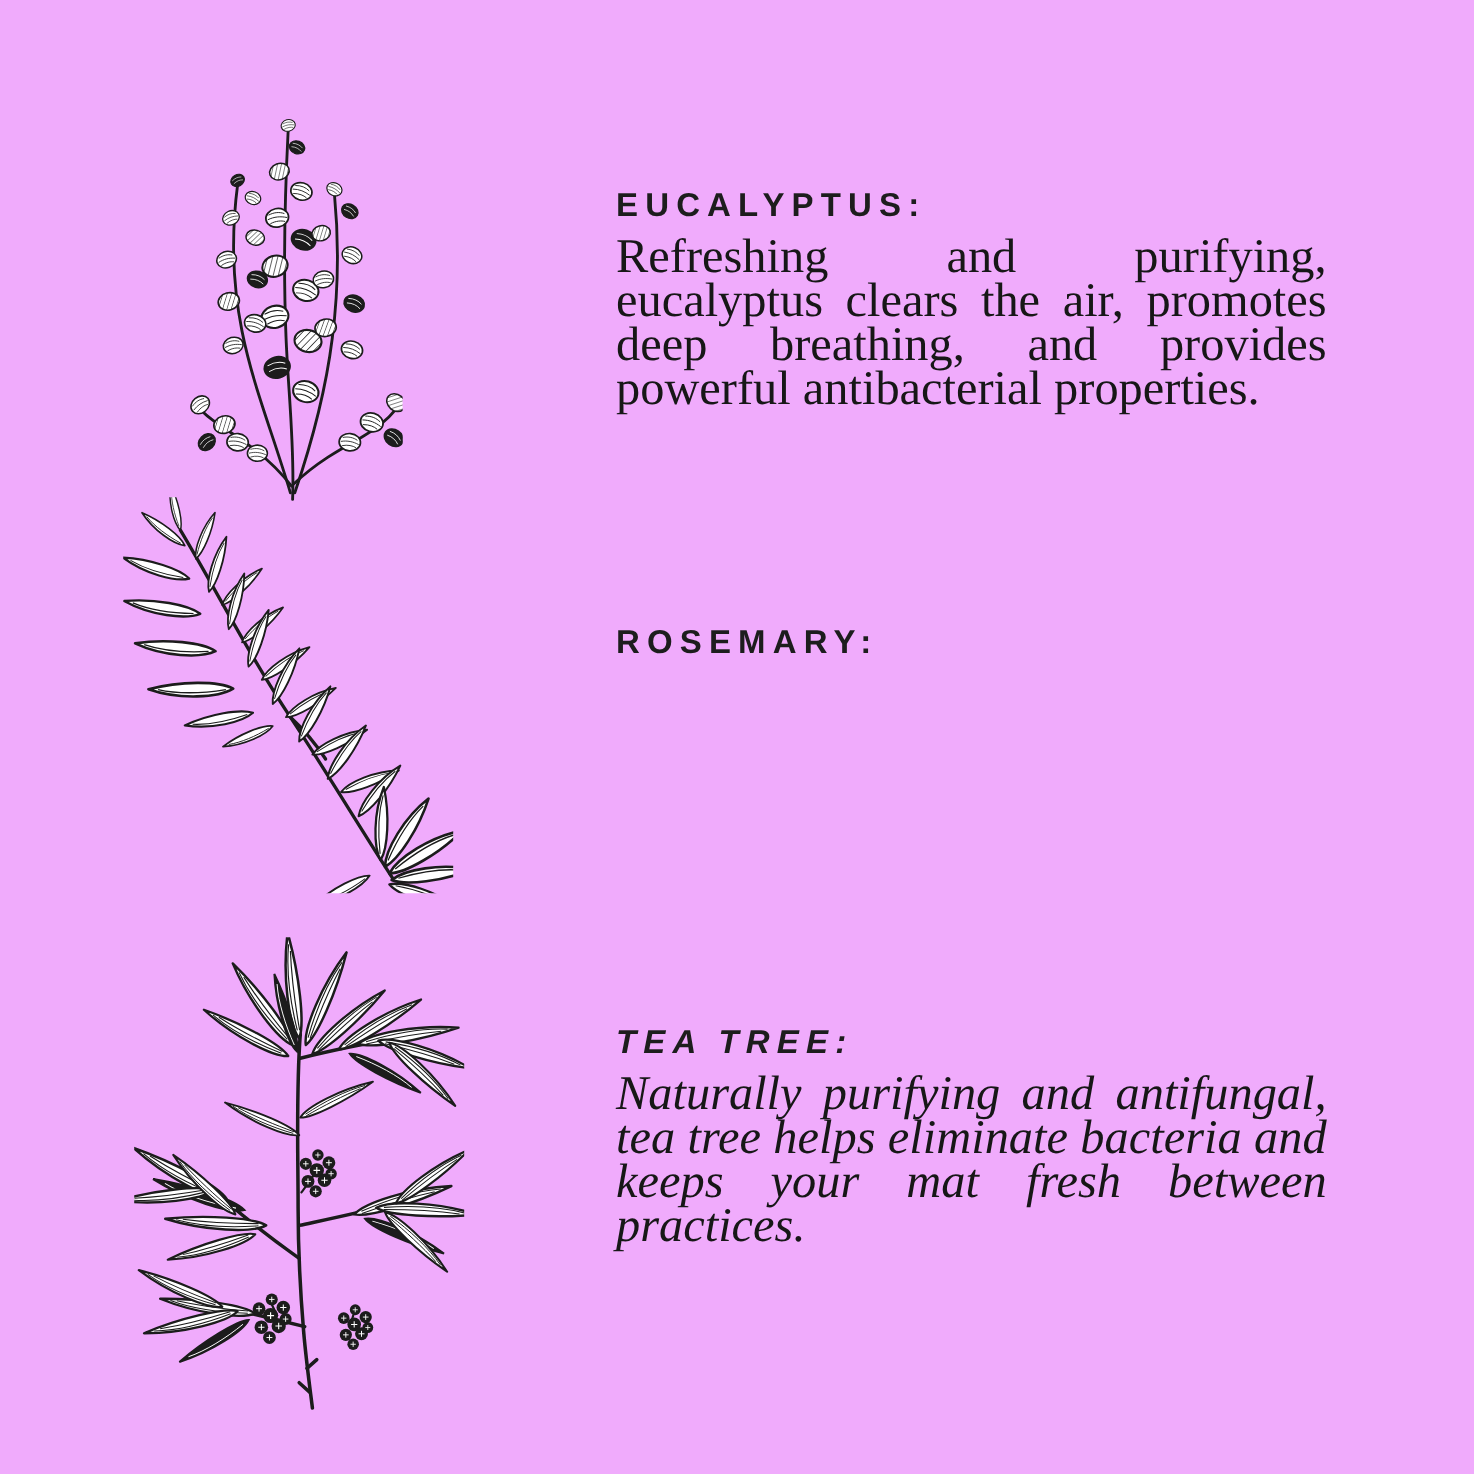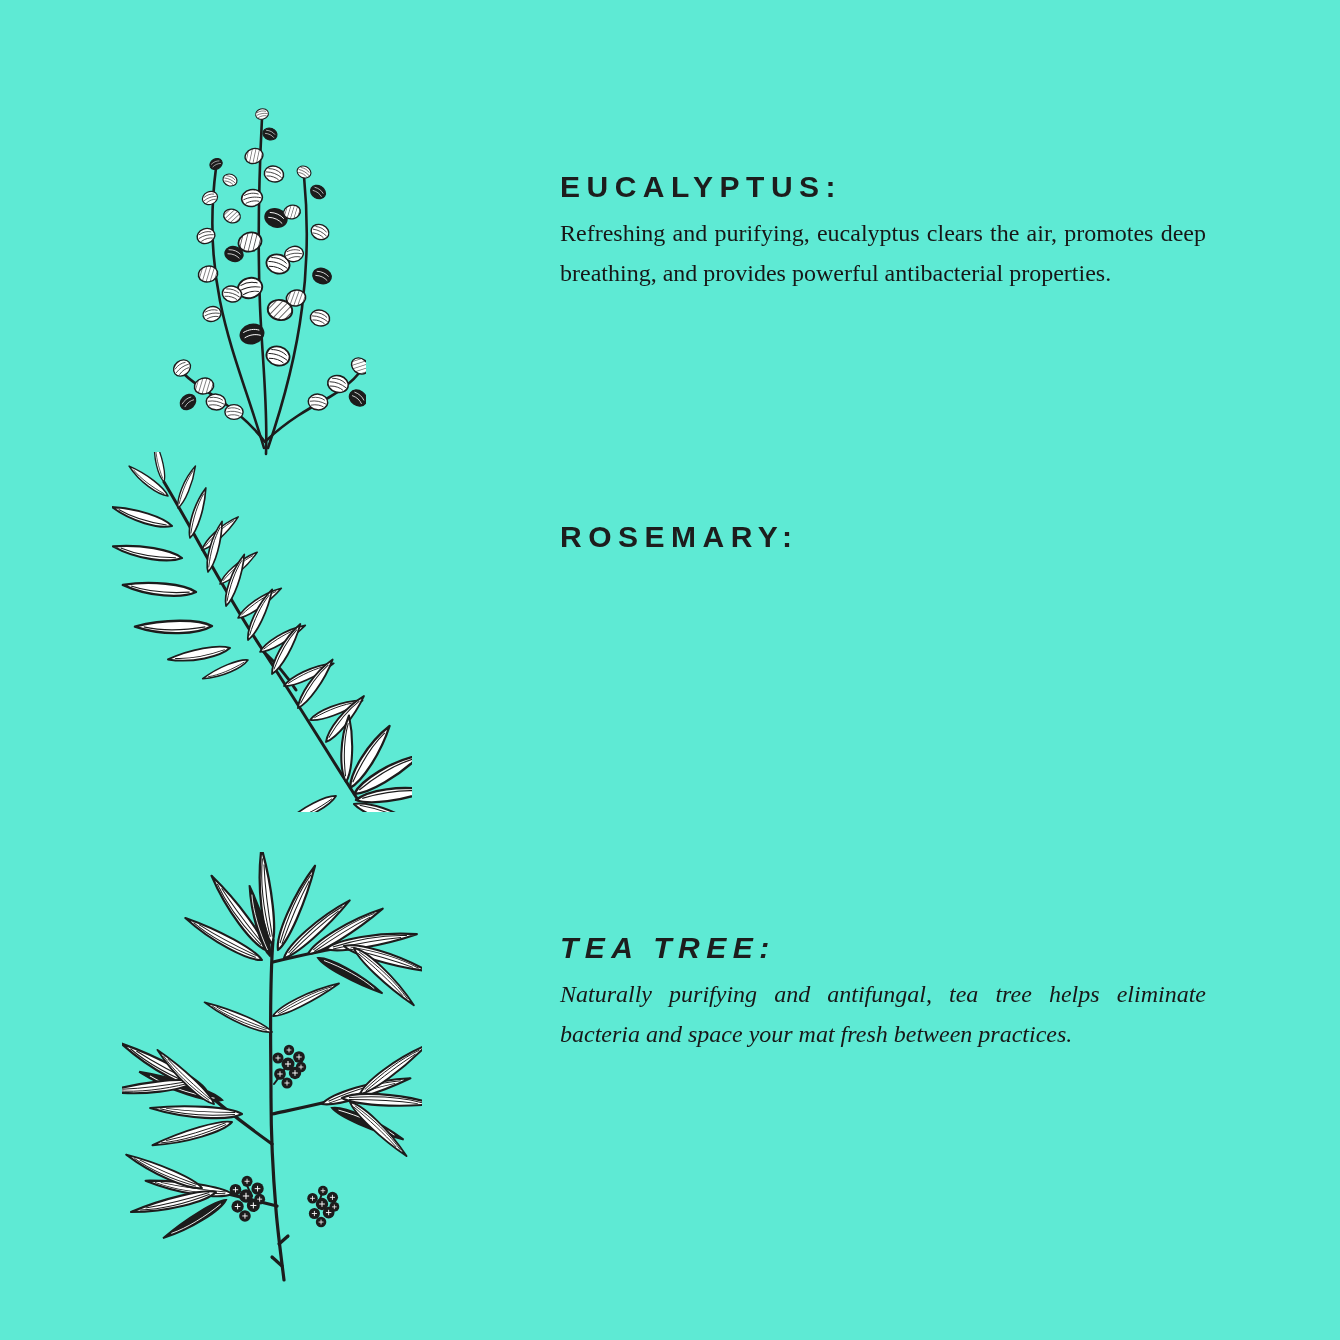--- a/index.html
+++ b/index.html
@@ -4,21 +4,21 @@
 <style>
   html, body {
     margin: 0;
     padding: 0;
     background: #ffffff;
   }
   #canvas {
     position: relative;
     width: 1340px;
     height: 1340px;
-    background: #5eead4;
+    background: #f0abfc;
     overflow: hidden;
     font-family: "Liberation Serif", serif;
   }
   .ill {
     position: absolute;
   }
   .tblock {
     position: absolute;
     left: 560px;
     width: 646px;
@@ -28,27 +28,27 @@
     font-size: 30px;
     line-height: 34px;
     font-weight: 700;
     letter-spacing: 6.5px;
     color: #1d1d1d;
     white-space: nowrap;
   }
   .bodytext {
     margin-top: 9px;
     font-family: "Liberation Serif", serif;
-    font-size: 24px;
+    font-size: 44px;
     line-height: 40px;
     color: #171717;
     text-align: justify;
   }
   #tb-0 { top: 170px; }
-  #tb-1 { top: 520px; }
+  #tb-1 { top: 568px; }
   #tb-2 { top: 931px; font-style: italic; }
   #ill-eucalyptus { left: 170px; top: 56px;  width: 196px; height: 400px; }
   #ill-rosemary   { left: 112px; top: 452px; width: 300px; height: 360px; }
   #ill-teatree    { left: 122px; top: 852px; width: 300px; height: 430px; }
 </style>
 </head>
 <body>
 
 <div id="canvas">
 
@@ -237,16 +237,16 @@
       <use href="#tL" transform="translate(150,180) rotate(-155) scale(0.8)"></use>
       <use href="#tL" transform="translate(151,164) rotate(-25) scale(0.8)"></use>
       <use href="#bcl" transform="translate(166,212)"></use>
       <use href="#bcl" transform="translate(124,344) scale(1.05)"></use>
       <use href="#bcl" transform="translate(200,352) scale(0.95)"></use>
     </svg>
   </figure>
 
   <div class="tblock" id="tb-2">
     <div class="heading">TEA TREE:</div>
-    <div class="bodytext">Naturally purifying and antifungal, tea tree helps eliminate bacteria and space your mat fresh between practices.</div>
+    <div class="bodytext">Naturally purifying and antifungal, tea tree helps eliminate bacteria and keeps your mat fresh between practices.</div>
   </div>
 
 </div>
 
 </body></html>

